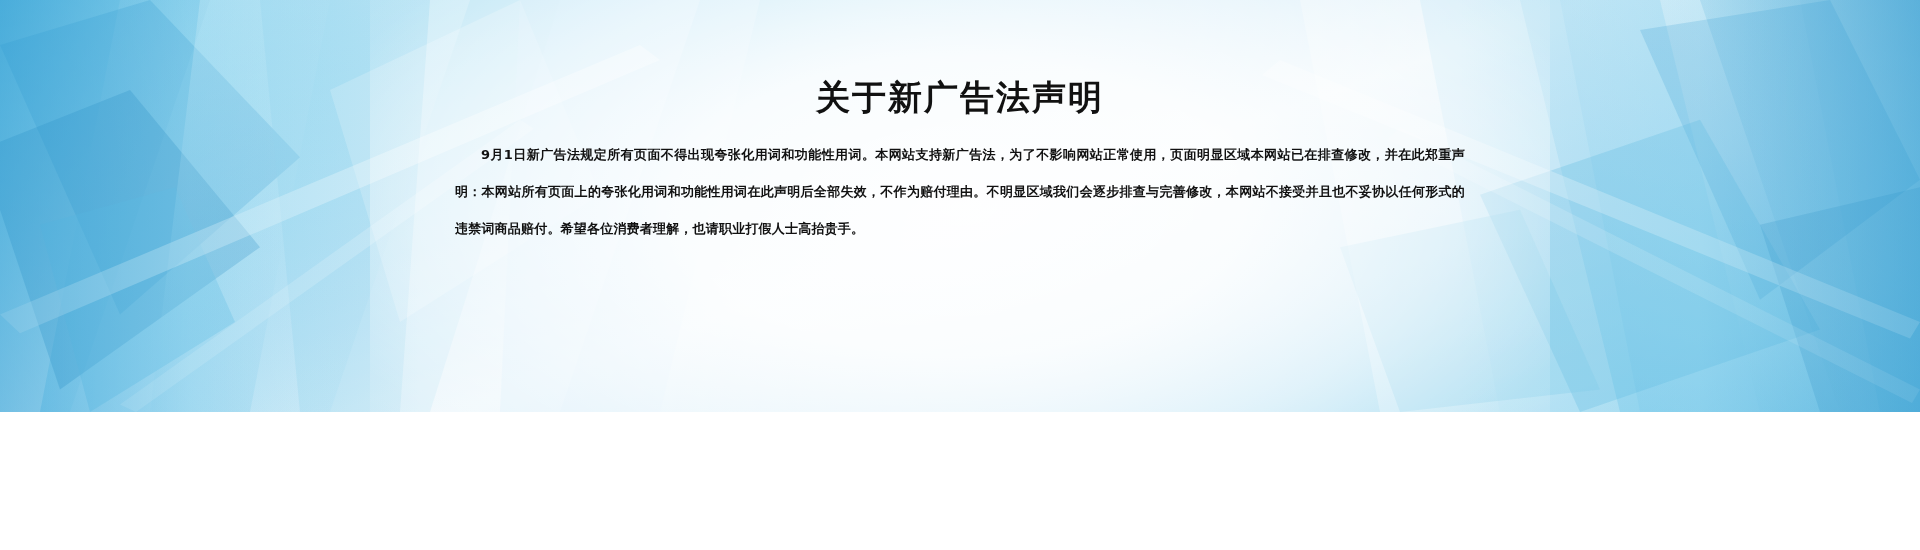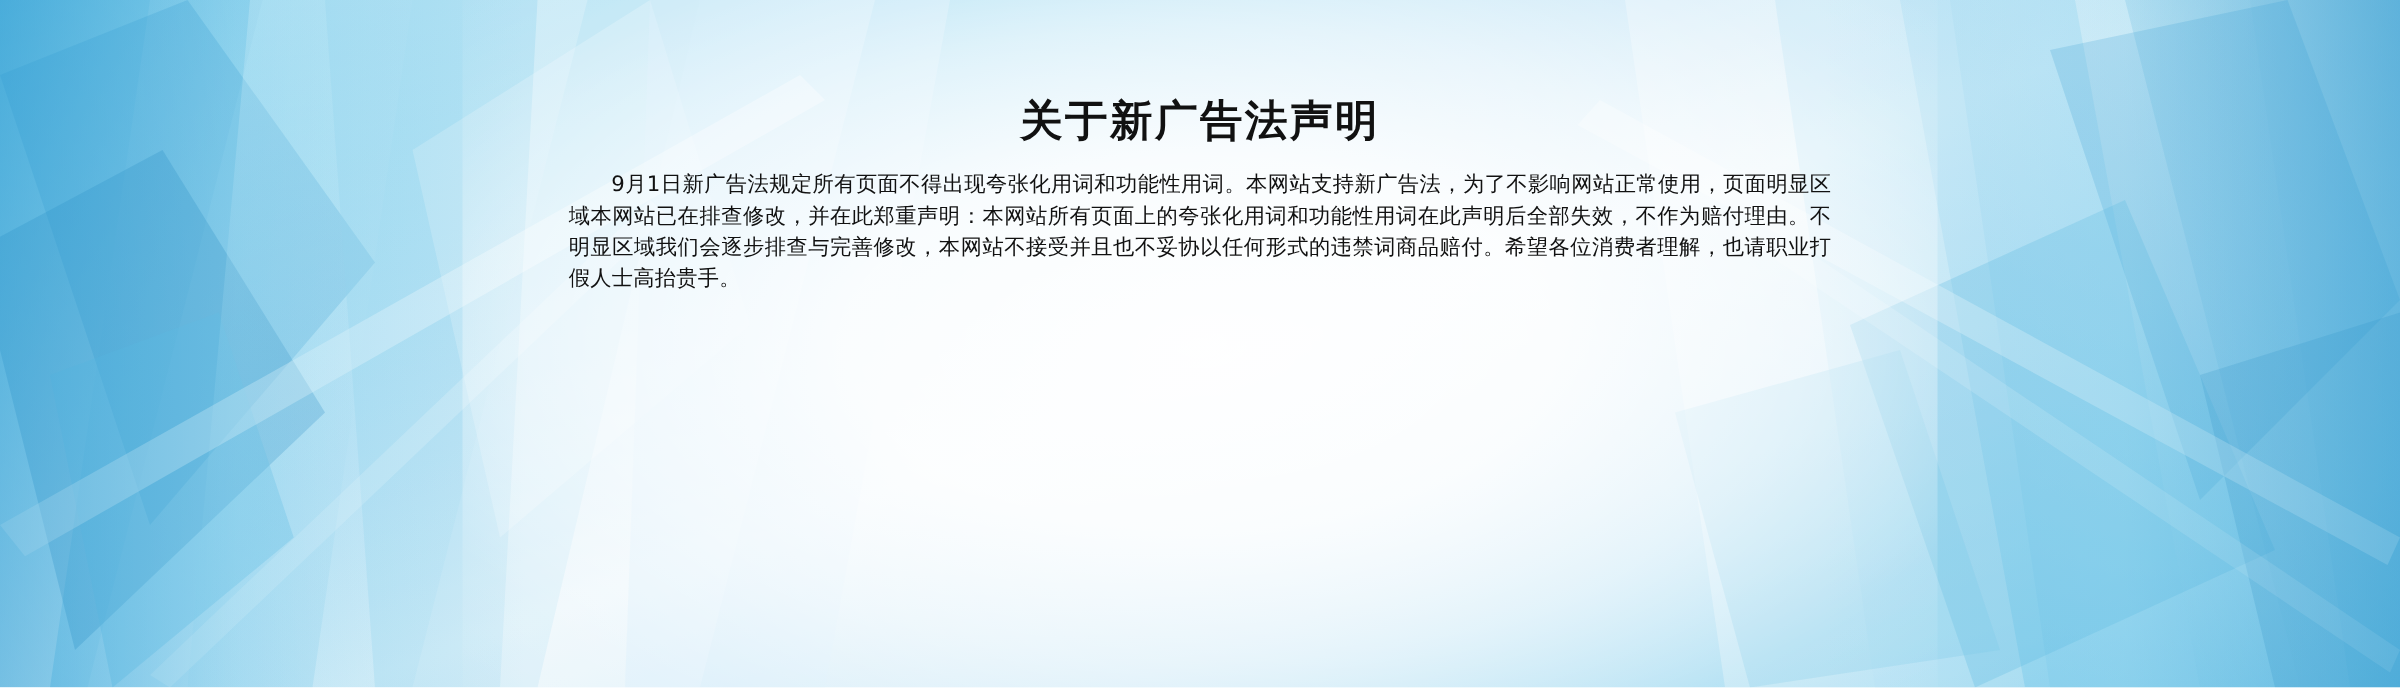--- a/index.html
+++ b/index.html
@@ -9,21 +9,21 @@
   body {
     width: 1920px;
     height: 550px;
     overflow: hidden;
     font-family: "DejaVu Sans", "Liberation Sans", sans-serif;
   }
 
   #banner {
     position: relative;
     width: 1920px;
-    height: 550px;
+    height: 412px;
     overflow: hidden;
     background: linear-gradient(160deg, #8fd4ee 0%, #a9dff3 18%, #cfeaf8 38%, #e9f5fb 52%, #cde9f7 70%, #a8ddf2 86%, #7fc9e8 100%);
   }
 
   
   .facets {
     position: absolute;
     inset: 0;
     width: 100%;
     height: 100%;
@@ -70,27 +70,28 @@
     font-weight: bold;
     color: #111111;
     text-align: center;
     letter-spacing: 2px;
     line-height: 46px;
     margin: 0 0 16px 0;
     font-family: "DejaVu Sans", "Liberation Sans", sans-serif;
   }
 
   .para {
-    font-size: 17px;
-    line-height: 25px;
+    font-size: 13px;
+    line-height: 37px;
     color: #111111;
     margin: 0;
     letter-spacing: 0.2px;
     text-align: justify;
     text-justify: inter-ideograph;
+    font-weight: bold;
   }
   .para.first {
     text-indent: 2em;
   }
 </style>
 </head>
 <body>
 
 <div id="banner">
 

